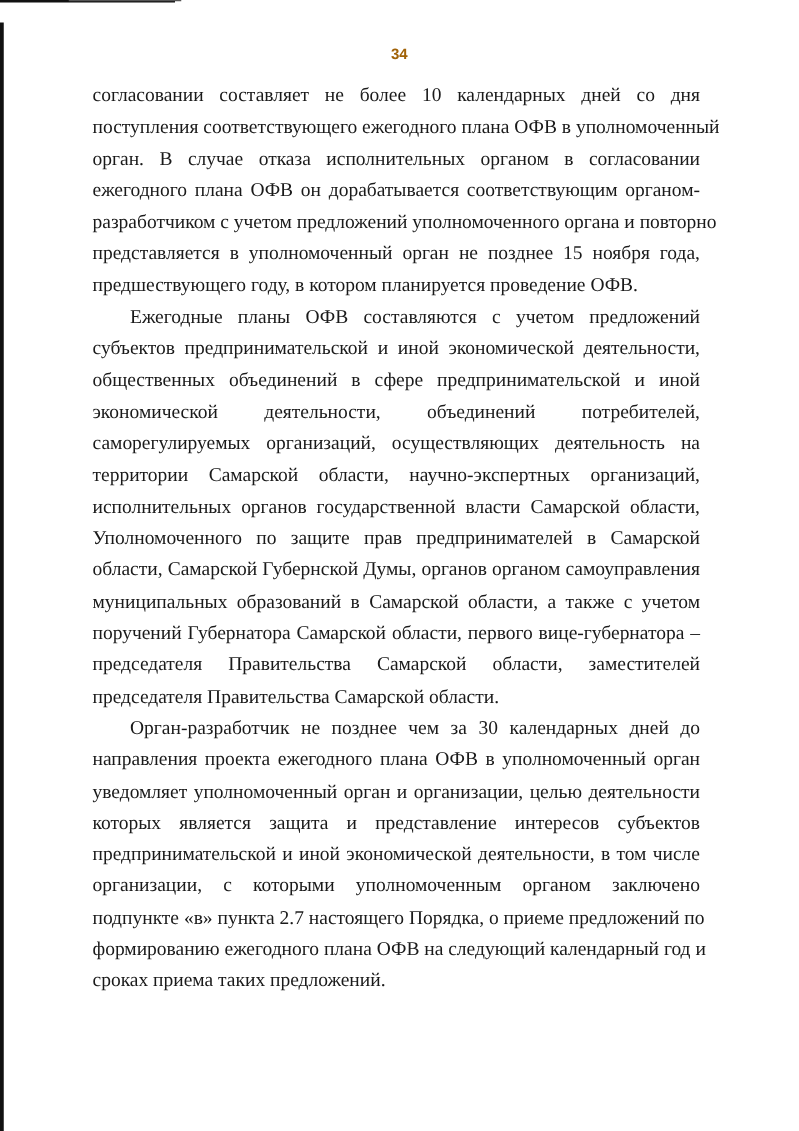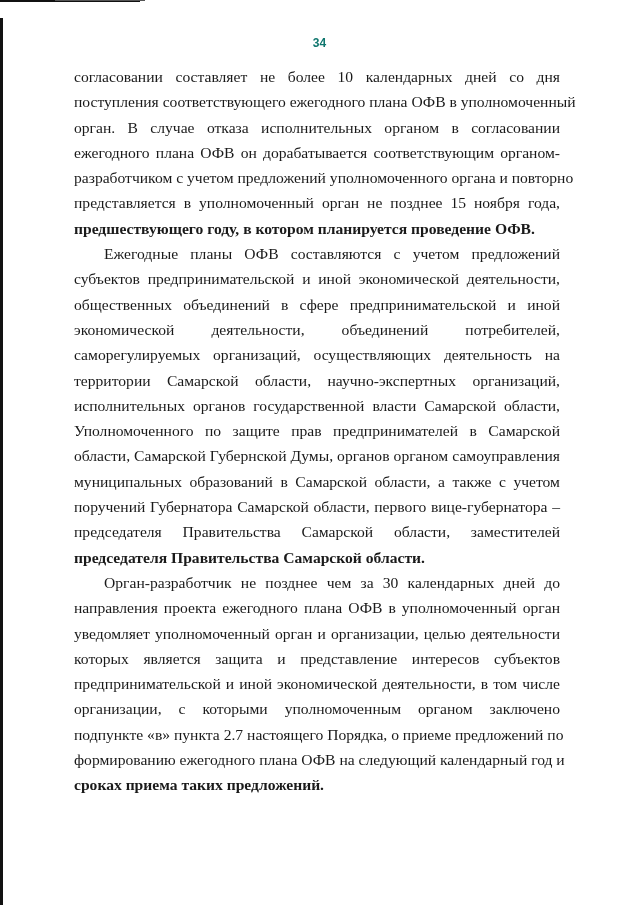--- a/index.html
+++ b/index.html
@@ -14,42 +14,42 @@
   }
   .scan-edge-top {
     position: absolute; left: 0; top: 0; width: 140px; height: 2px; background: #111;
   }
   .scan-edge-top2 {
     position: absolute; left: 55px; top: 0; width: 90px; height: 1px; background: #555;
   }
   .page-number {
     position: absolute; top: 36px; left: 0; width: 639px;
     text-align: center; font-size: 12px; font-family: "Liberation Sans", sans-serif;
-    font-weight: bold; color: #0f766e;
+    font-weight: bold; color: #a16207;
   }
   .content {
     position: absolute; left: 74px; top: 64px; width: 486px;
   }
   .para {
     margin: 0;
     font-size: 15.6px;
     line-height: 25.3px;
     text-align: justify;
     text-align-last: left;
     text-indent: 0;
   }
   .line {
     display: block;
     text-align: justify;
     text-align-last: justify;
     white-space: nowrap;
     height: 25.3px;
     overflow: visible;
   }
-  .line.last { text-align-last: left; font-weight: bold; }
+  .line.last { text-align-last: left; }
   .line.first-indent { padding-left: 30px; }
 </style>
 </head>
 <body>
 
 <div class="scan-edge-top"></div>
 <div class="scan-edge-top2"></div>
 <div class="scan-edge-left"></div>
 
 <div class="page-number">34</div>

